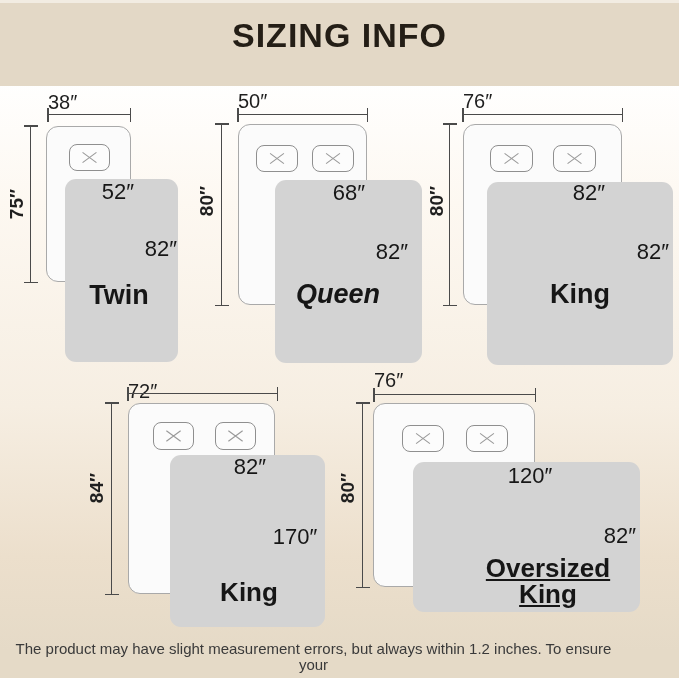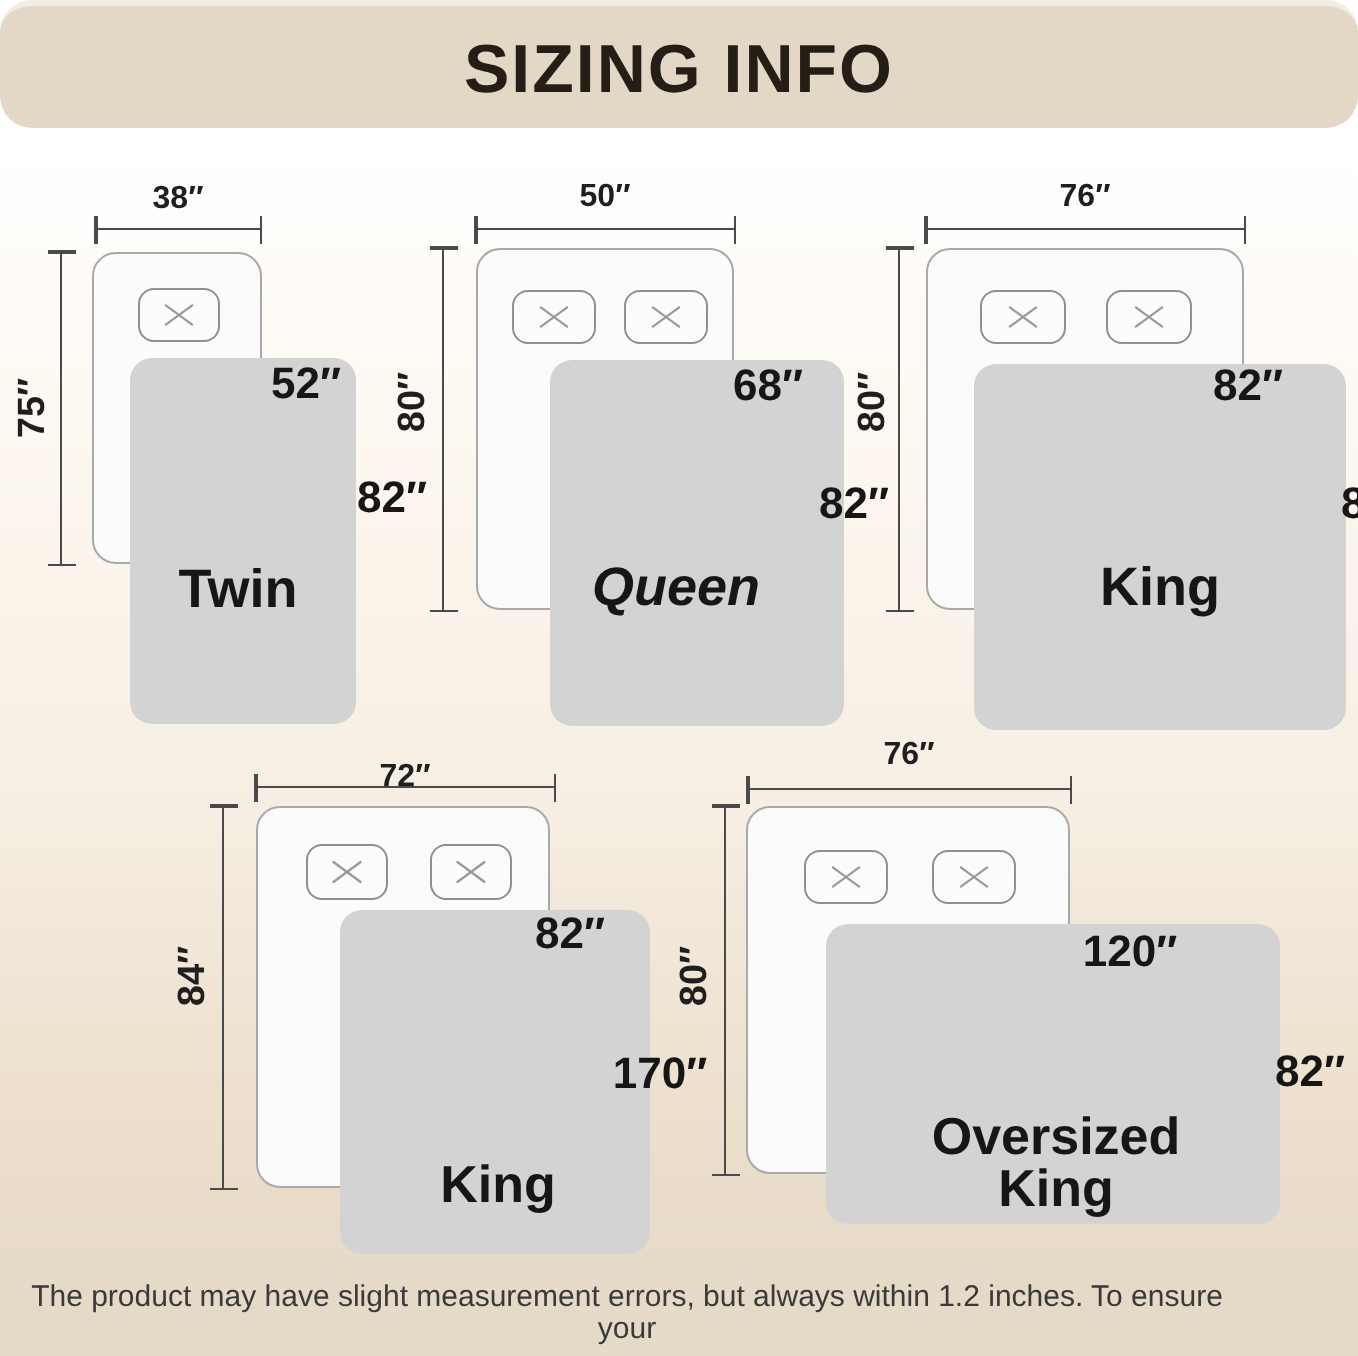--- a/index.html
+++ b/index.html
@@ -1,40 +1,40 @@
 <!DOCTYPE html>
 <html style="--header_bg: #e3d8c6; --title_text: #241e16; --line: #4a4a4a; --dim_text: #1f1f1f; --bed_fill: #fbfbfb; --bed_border: #a9a9a9; --blanket: #d3d3d3; --label_text: #161616; --footer_text: #3a3a3a;"><head>
 <meta charset="utf-8">
 <style>
   html,body{margin:0;padding:0;}
   body{font-family:"Liberation Sans", sans-serif; background:#fff;}
   #stage{position:relative;width:679px;height:678px;overflow:hidden;
          background:linear-gradient(180deg,#ffffff 11%,#fdf8f1 30%,#f6eee2 60%,#ecdfcc 82%,#e5dac7 96%);}
-  .header{position:absolute;left:0;top:0;width:679px;height:64px;
-          background:var(--header_bg,#e3d8c6);border-top:3px solid #f2ece2;box-sizing:border-box;border-radius:16px;}
+  .header{position:absolute;left:0;top:0;width:679px;height:86px;
+          background:var(--header_bg,#e3d8c6);border-top:3px solid #f2ece2;box-sizing:border-box;}
   .title{width:100%;text-align:center;line-height:64px;font-size:34px;font-weight:700;
          letter-spacing:1px;color:var(--title_text,#241e16);}
   
   .dimh{position:absolute;height:0;border-top:1.5px solid var(--line,#4a4a4a);}
   .dimh::before,.dimh::after{content:"";position:absolute;top:-7px;width:1.5px;height:14px;background:var(--line,#4a4a4a);}
   .dimh::before{left:-1px;} .dimh::after{right:-1px;}
   .dimv{position:absolute;width:0;border-left:1.5px solid var(--line,#4a4a4a);}
   .dimv::before,.dimv::after{content:"";position:absolute;left:-7px;width:14px;height:1.5px;background:var(--line,#4a4a4a);}
   .dimv::before{top:-1px;} .dimv::after{bottom:-1px;}
-  .dlabel{position:absolute;text-align:center;font-size:16px;font-weight:700;color:var(--dim_text,#1f1f1f);}
+  .dlabel{position:absolute;text-align:left;font-size:20px;font-weight:400;color:var(--dim_text,#1f1f1f);}
   .vlabel{position:absolute;font-size:19px;font-weight:600;color:var(--dim_text,#1f1f1f);
           transform:translate(-50%,-50%) rotate(-90deg);white-space:nowrap;}
   
   .bed{position:absolute;background:var(--bed_fill,#fbfbfb);border:1px solid var(--bed_border,#a9a9a9);
        border-radius:12px;box-sizing:border-box;}
   .pillow{position:absolute;background:#fcfcfc;border:1px solid #8f8f8f;border-radius:8px;box-sizing:border-box;}
   .pillow svg{display:block;width:100%;height:100%;}
   
   .blanket{position:absolute;background:var(--blanket,#d3d3d3);border-radius:11px;}
-  .bw,.bl{position:absolute;transform:translate(-50%,-50%);font-size:22px;font-weight:700;color:var(--label_text,#161616);white-space:nowrap;margin-left:35px;}
+  .bw,.bl{position:absolute;transform:translate(-50%,-50%);font-size:22px;font-weight:400;color:var(--label_text,#161616);white-space:nowrap;}
   .bname{position:absolute;transform:translate(-50%,-50%);font-size:27px;line-height:27px;font-weight:700;
          color:var(--label_text,#161616);text-align:center;white-space:nowrap;}
   .bname.two{font-size:26px;line-height:26px;}
   
   .footer{position:absolute;left:0;top:641px;width:627px;text-align:center;
           font-size:15px;line-height:16px;color:var(--footer_text,#3a3a3a);}
 
   
   .t-dlabel{left:48px;top:91px;width:82px;}
   .t-dimh{left:48px;top:114px;width:82px;}
@@ -86,21 +86,21 @@
   .o-dlabel{left:374px;top:369px;width:161px;}
   .o-dimh{left:374px;top:394px;width:161px;}
   .o-bed{left:373px;top:403px;width:162px;height:184px;}
   .o-p1{left:402px;top:425px;width:42px;height:27px;}
   .o-p2{left:466px;top:425px;width:42px;height:27px;}
   .o-dimv{left:362px;top:403px;height:184px;}
   .o-vlabel{left:348px;top:488px;}
   .o-blanket{left:413px;top:462px;width:227px;height:150px;}
   .o-bw{left:530px;top:476px;}
   .o-bl{left:620px;top:536px;}
-  .o-name{left:528px;top:581px;}
+  .o-name{left:548px;top:581px;text-decoration:underline;}
 </style>
 </head>
 <body>
 
 <div id="stage">
 
   <div class="header">
     <div class="title">SIZING INFO</div>
   </div>
 

